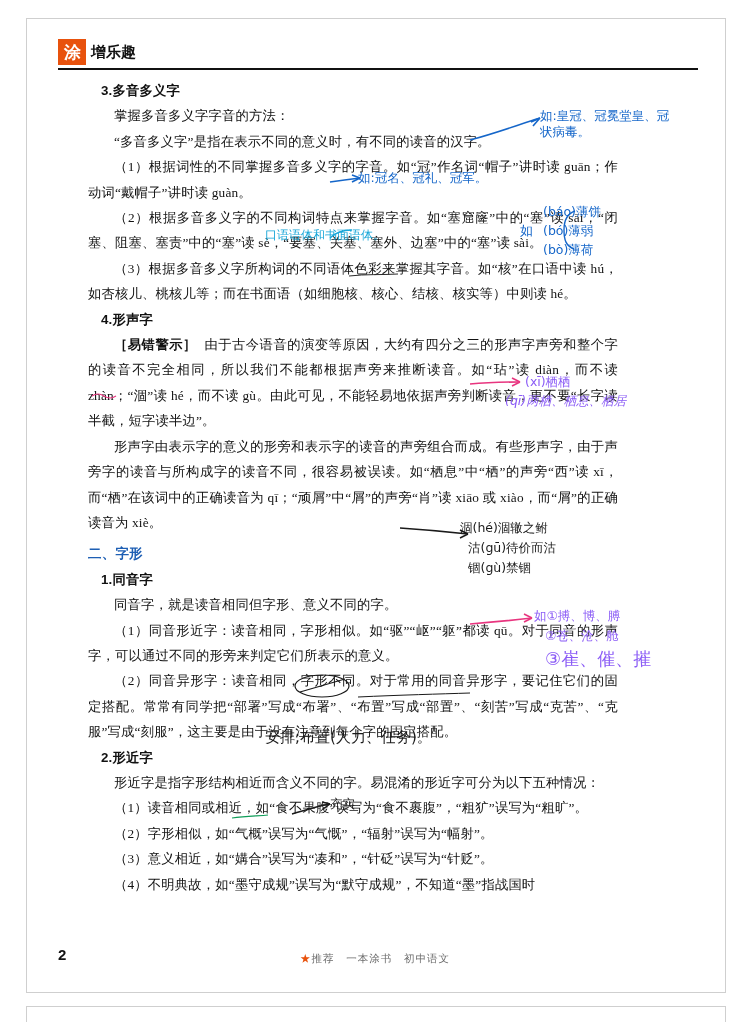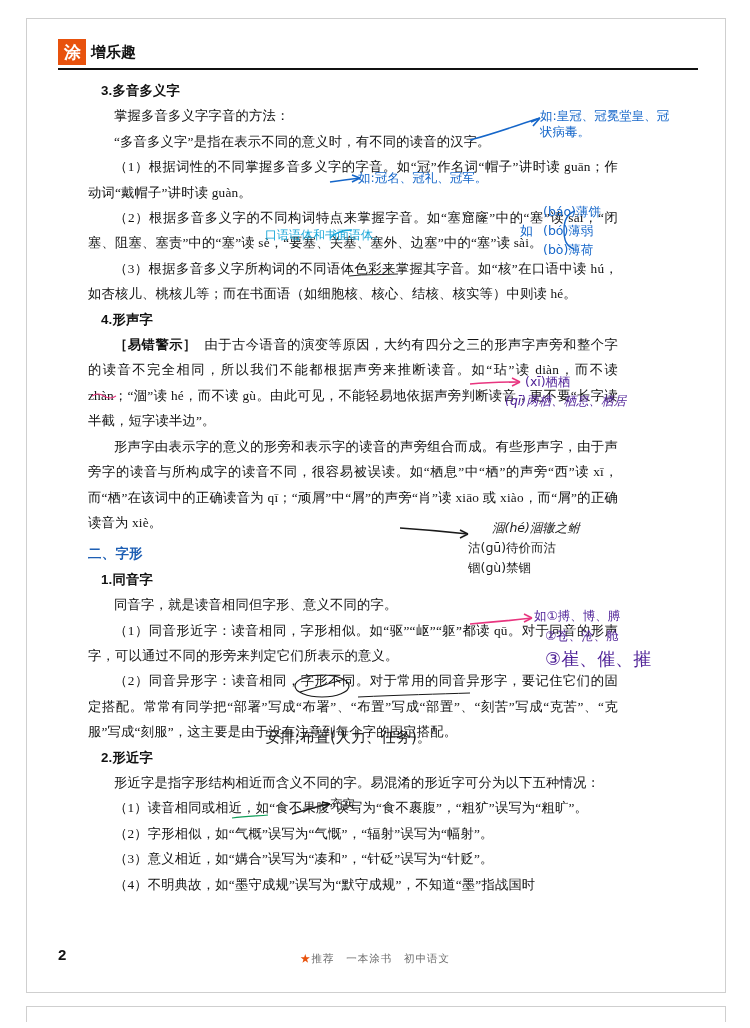--- a/index.html
+++ b/index.html
@@ -127,21 +127,21 @@
 
   
   .ann {
     position: absolute;
     font-family: "DejaVu Sans", sans-serif;
     white-space: pre;
     line-height: 1.25;
     pointer-events: none;
   }
   .ann-blue  { color: #1566c9; }
-  .ann-pink  { color: #4c1d95; }
+  .ann-pink  { color: #8b5cf6; }
   .ann-dark  { color: #1a1a1a; }
   .ann-sky   { color: #17a6d8; }
 
   svg.ann-svg {
     position: absolute;
     left: 0; top: 0;
     width: 750px; height: 1028px;
     pointer-events: none;
     overflow: visible;
   }
@@ -228,21 +228,21 @@
   <div class="ann ann-blue" style="left:543px; top:204px; font-size:12.5px;">(báo)薄饼</div>
   <div class="ann ann-blue" style="left:543px; top:223px; font-size:12.5px;">(bó)薄弱</div>
   <div class="ann ann-blue" style="left:543px; top:242px; font-size:12.5px;">(bò)薄荷</div>
   <div class="ann ann-blue" style="left:520px; top:223px; font-size:13px;">如</div>
 
   <div class="ann ann-sky" style="left:265px; top:228px; font-size:12px;">口语语体和书面语体。</div>
 
   <div class="ann ann-pink" style="left:525px; top:374px; font-size:12.5px;">(xī)栖栖</div>
   <div class="ann ann-pink" style="left:505px; top:393px; font-size:12.5px;font-style:italic;">(qī)两栖、栖息、栖居</div>
 
-  <div class="ann ann-dark" style="left:492px; top:520px; font-size:12.5px;font-style:italic;">涸(hé)涸辙之鲋</div>
+  <div class="ann ann-dark" style="left:460px; top:520px; font-size:12.5px;">涸(hé)涸辙之鲋</div>
   <div class="ann ann-dark" style="left:468px; top:540px; font-size:12.5px;">沽(gū)待价而沽</div>
   <div class="ann ann-dark" style="left:468px; top:560px; font-size:12.5px;">锢(gù)禁锢</div>
 
   <div class="ann ann-pink" style="left:534px; top:608px; font-size:12.5px;text-align:center;">如①搏、博、膊</div>
   <div class="ann ann-pink" style="left:545px; top:628px; font-size:12.5px;">②苍、沧、舱</div>
   <div class="ann ann-pink" style="left:545px; top:648px; font-size:18px;">③崔、催、摧</div>
 
   <div class="ann ann-dark" style="left:265px; top:728px; font-size:15px;">安排;布置(人力、任务)。</div>
 
   <div class="ann ann-dark" style="left:330px; top:796px; font-size:12.5px;">充实</div>

